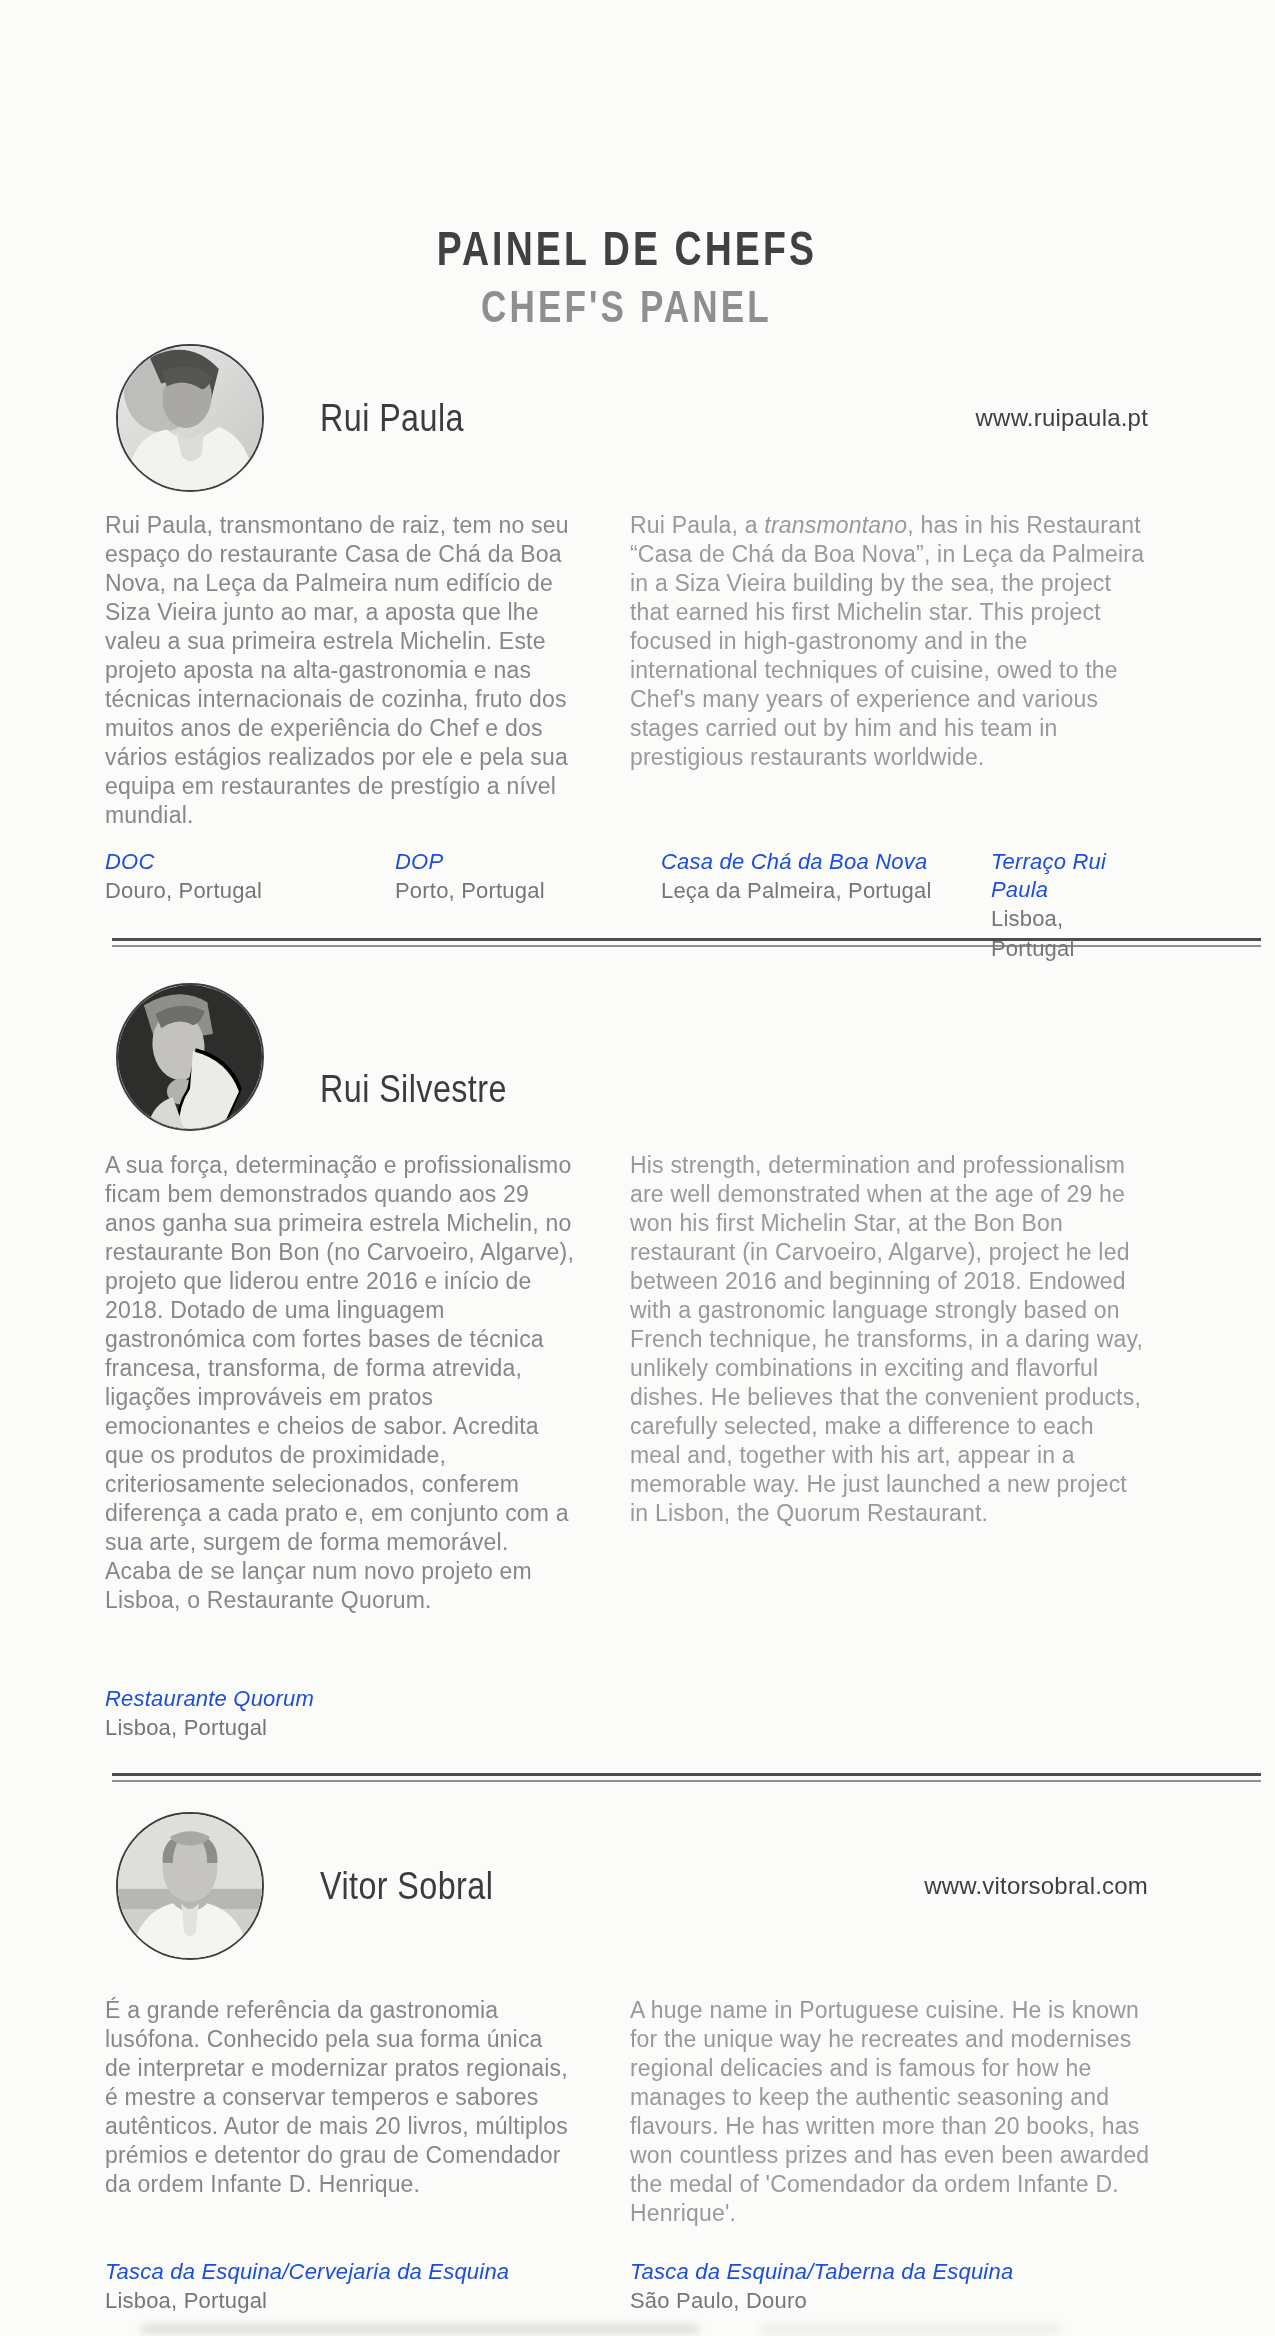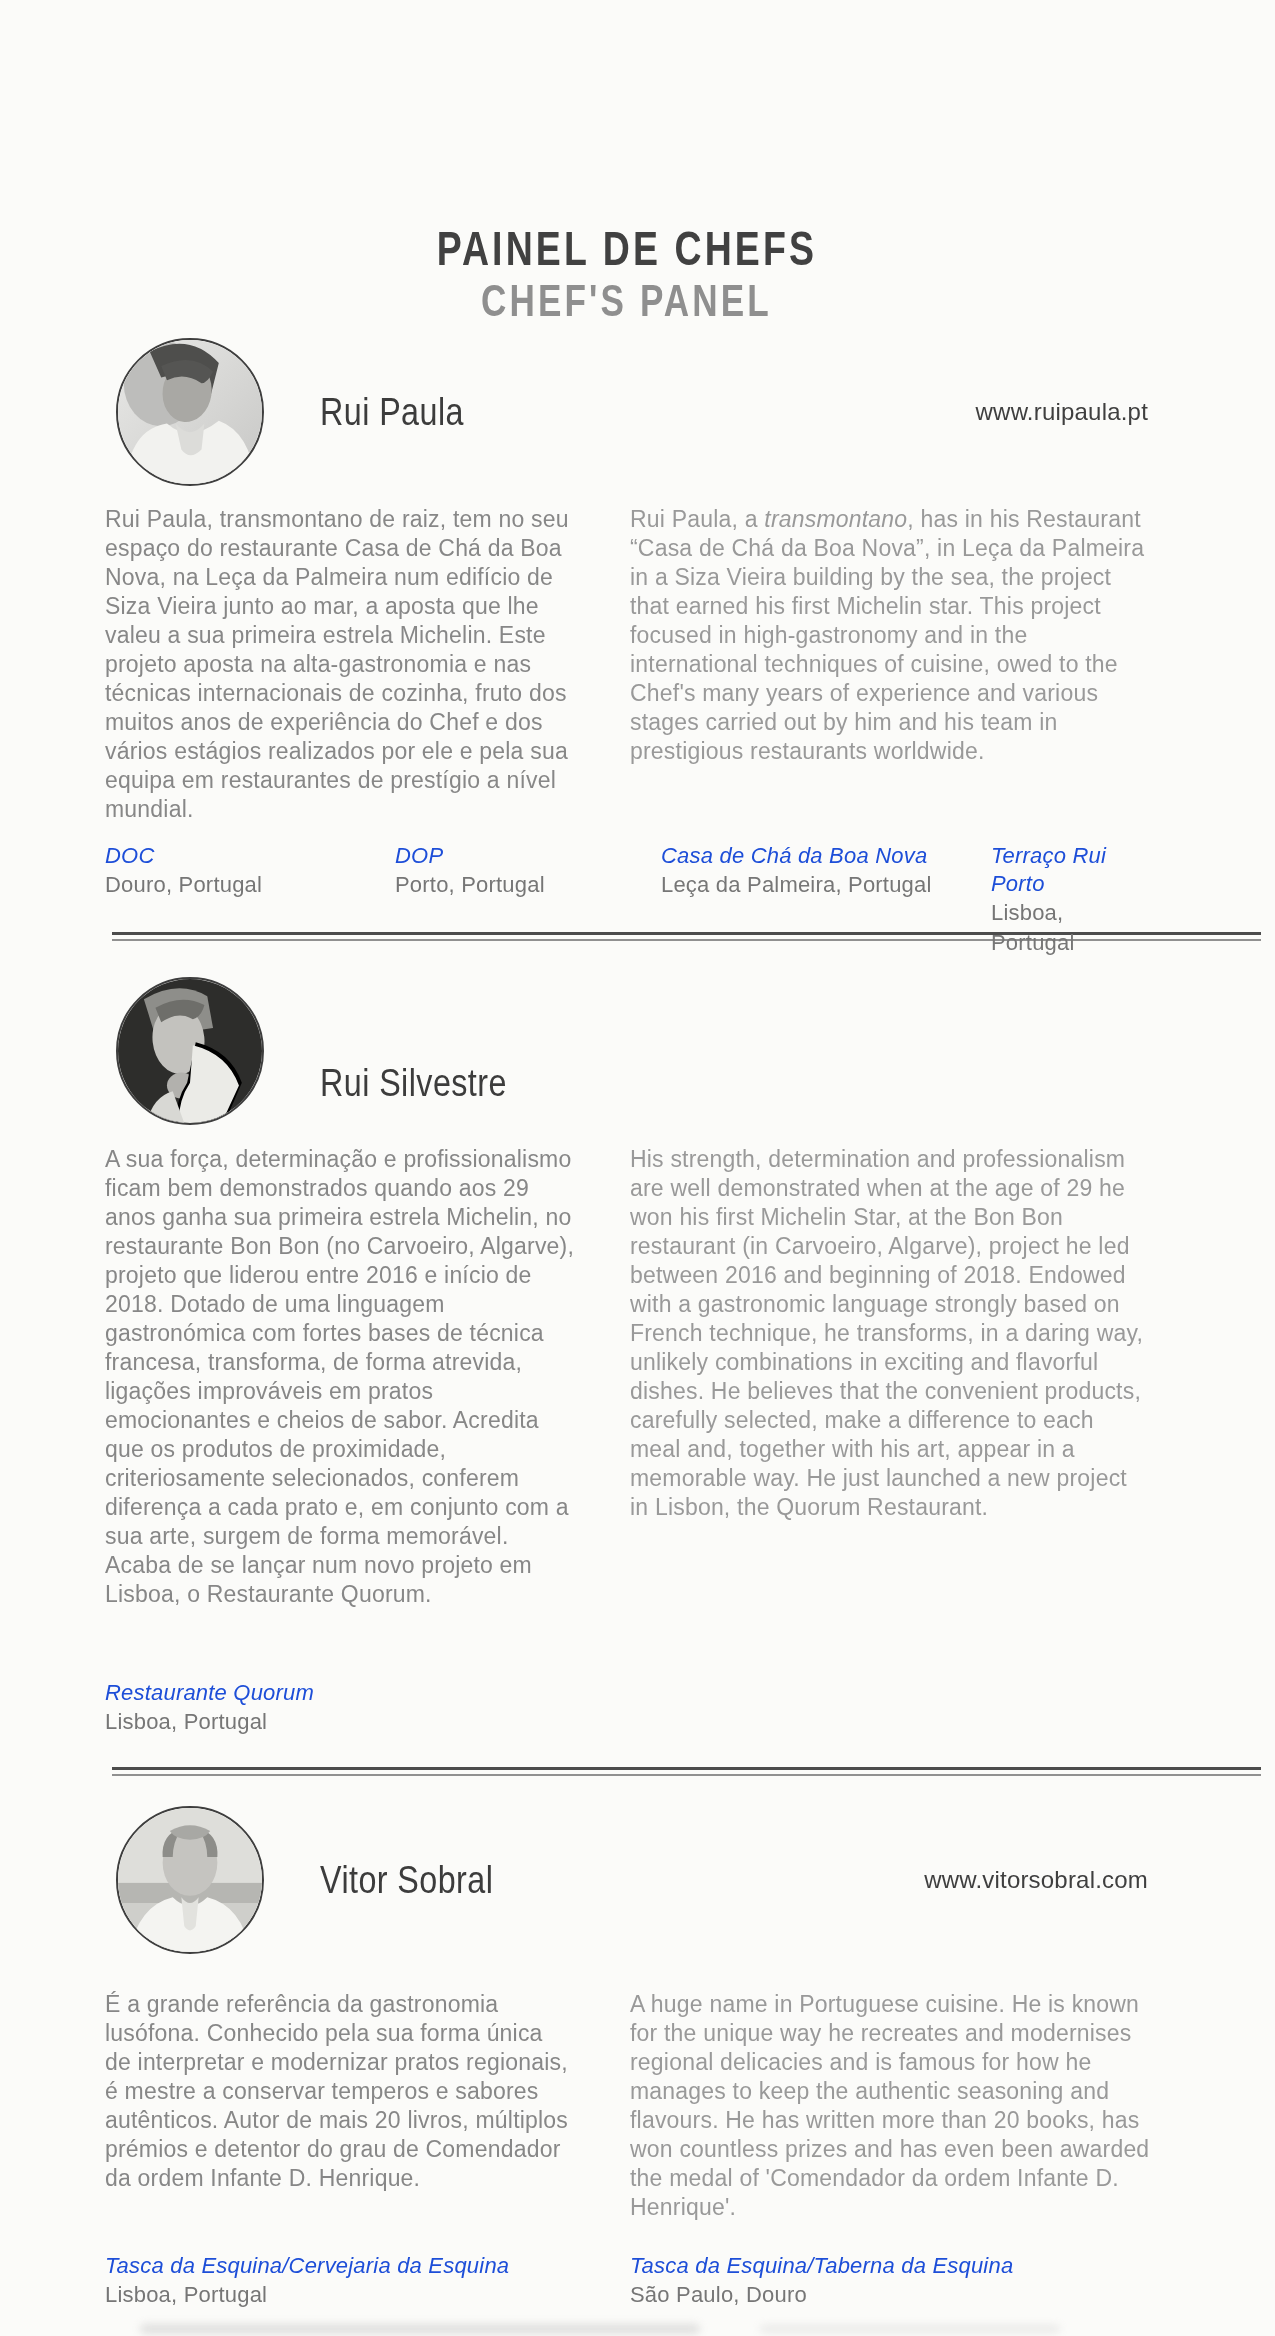--- a/index.html
+++ b/index.html
@@ -19,21 +19,21 @@
   }
   
   .titles{ text-align:center; padding-top:222px; }
   .title-main{
     display:inline-block;
     font-size:48px; font-weight:700; letter-spacing:4px;
     color:#414141; transform:scaleX(.78); transform-origin:center;
     white-space:nowrap; line-height:54px;
   }
   .title-sub{
-    display:block; margin-top:0;text-decoration:underline;
+    display:block; margin-top:6px;text-decoration:underline;
   }
   .title-sub > span{
     display:inline-block;
     font-size:45px; font-weight:700; letter-spacing:4px;
     color:#8f8f8f; transform:scaleX(.78); transform-origin:center;
     white-space:nowrap; line-height:50px;
   }
   
   .chef-header{ display:flex; align-items:center; height:152px; }
   .avatar{
@@ -145,21 +145,21 @@
       </div>
       <div class="rest">
         <div class="rest-name">DOP</div>
         <div class="rest-loc">Porto, Portugal</div>
       </div>
       <div class="rest">
         <div class="rest-name">Casa de Chá da Boa Nova</div>
         <div class="rest-loc">Leça da Palmeira, Portugal</div>
       </div>
       <div class="rest">
-        <div class="rest-name">Terraço Rui Porto</div>
+        <div class="rest-name">Terraço Rui Paula</div>
         <div class="rest-loc">Lisboa, Portugal</div>
       </div>
     </div>
   </section>
 
   <div class="divider div1"></div>
 
   <section class="sec2">
     <div class="chef-header">
       <div class="avatar">

